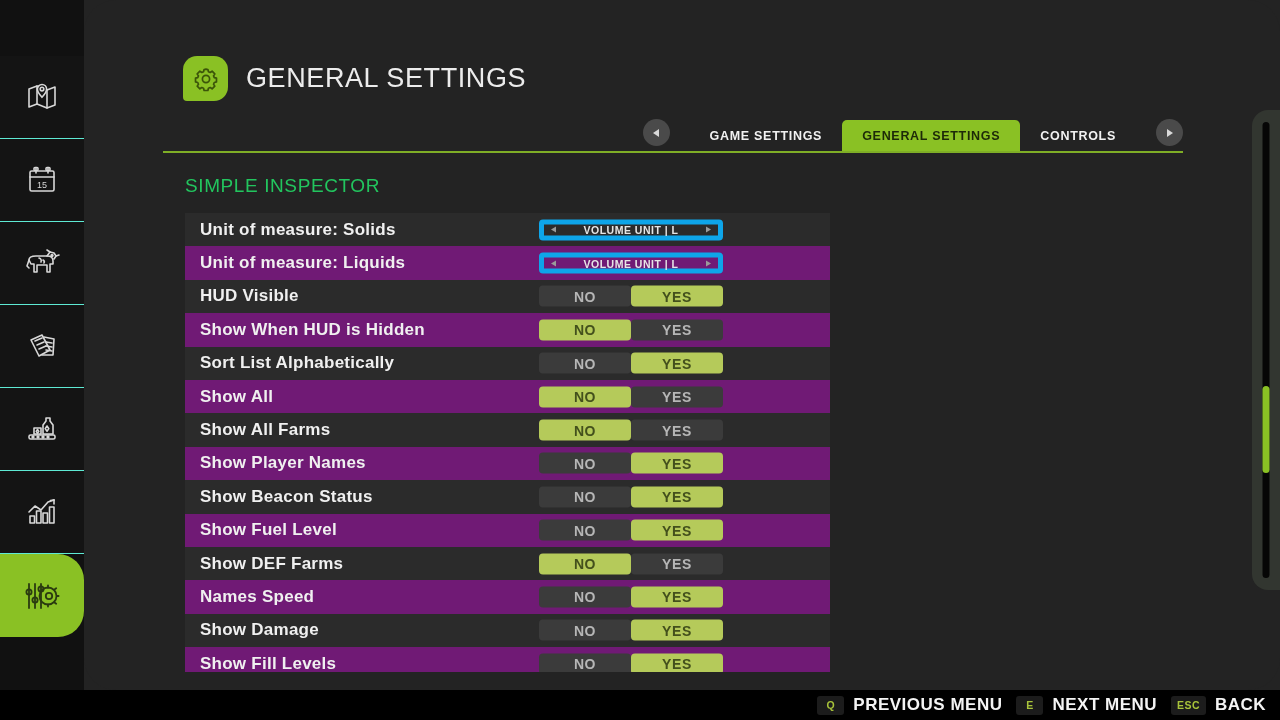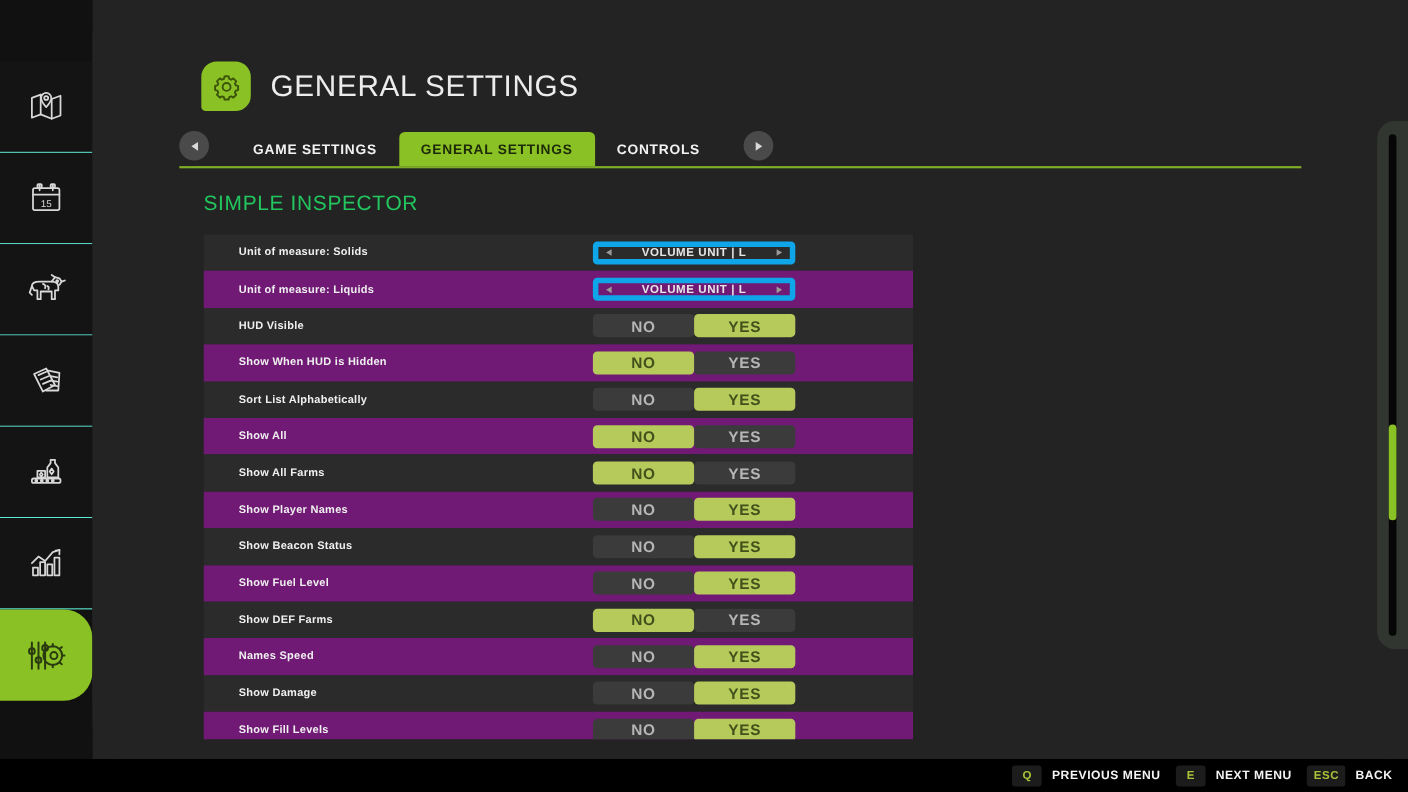--- a/index.html
+++ b/index.html
@@ -65,21 +65,21 @@
     color: #ececec; font-size: 27px; letter-spacing: 0.6px; font-weight: 400;
     white-space: nowrap;
   }
 
   
   #tabbar {
     position: absolute; left: 79px; top: 113px; width: 1020px; height: 38px;
   }
   #tabs-inner {
     position: absolute; left: 0; right: 0; bottom: 0; height: 38px;
-    display: flex; align-items: flex-end; justify-content: flex-start; gap: 0;
+    display: flex; align-items: flex-end; justify-content: flex-end; gap: 0;
   }
   .tab-arrow {
     width: 27px; height: 27px; border-radius: 50%;
     background: #4a4a4a;
     display: flex; align-items: center; justify-content: center;
     margin-bottom: 5px;
   }
   .tab-arrow.left { margin-right: 20px; }
   .tab-arrow.right { margin-left: 20px; }
   .tri { width: 0; height: 0; }
@@ -114,22 +114,22 @@
     overflow: hidden;
   }
   .row {
     position: relative;
     height: 33.4px;
     display: flex; align-items: center;
     background: #2b2b2b;
   }
   .row.alt { background: #701a75; }
   .row-label {
-    margin-left: 32px;
-    color: #f0f0f0; font-size: 10px; font-weight: bold; letter-spacing: 0.25px;
+    margin-left: 15px;
+    color: #f0f0f0; font-size: 17px; font-weight: bold; letter-spacing: 0.25px;
     white-space: nowrap;
   }
   .row-ctrl {
     position: absolute; left: 354px; top: 50%; transform: translateY(-50%);
     width: 184px;
   }
 
   
   .dd {
     height: 21px; border: 5px solid #0ea5e9; border-radius: 4px;
@@ -182,21 +182,21 @@
     padding-right: 14px; gap: 0;
   }
   .hint { display: flex; align-items: center; gap: 9px; margin-left: 14px; }
   .key {
     min-width: 27px; height: 19px; padding: 0 6px;
     background: #1c1c1c; border-radius: 3px;
     display: flex; align-items: center; justify-content: center;
     color: #a8c33a; font-size: 10.5px; font-weight: bold; letter-spacing: 0.4px;
   }
   .hint-label {
-    color: #f4f4f4; font-size: 11px; font-weight: bold; letter-spacing: 0.5px;
+    color: #f4f4f4; font-size: 17px; font-weight: bold; letter-spacing: 0.5px;
     white-space: nowrap;
   }
 </style>
 </head>
 <body>
 
 <div id="app">
 
   <div id="sidebar">
     <div class="side-spacer"></div>

